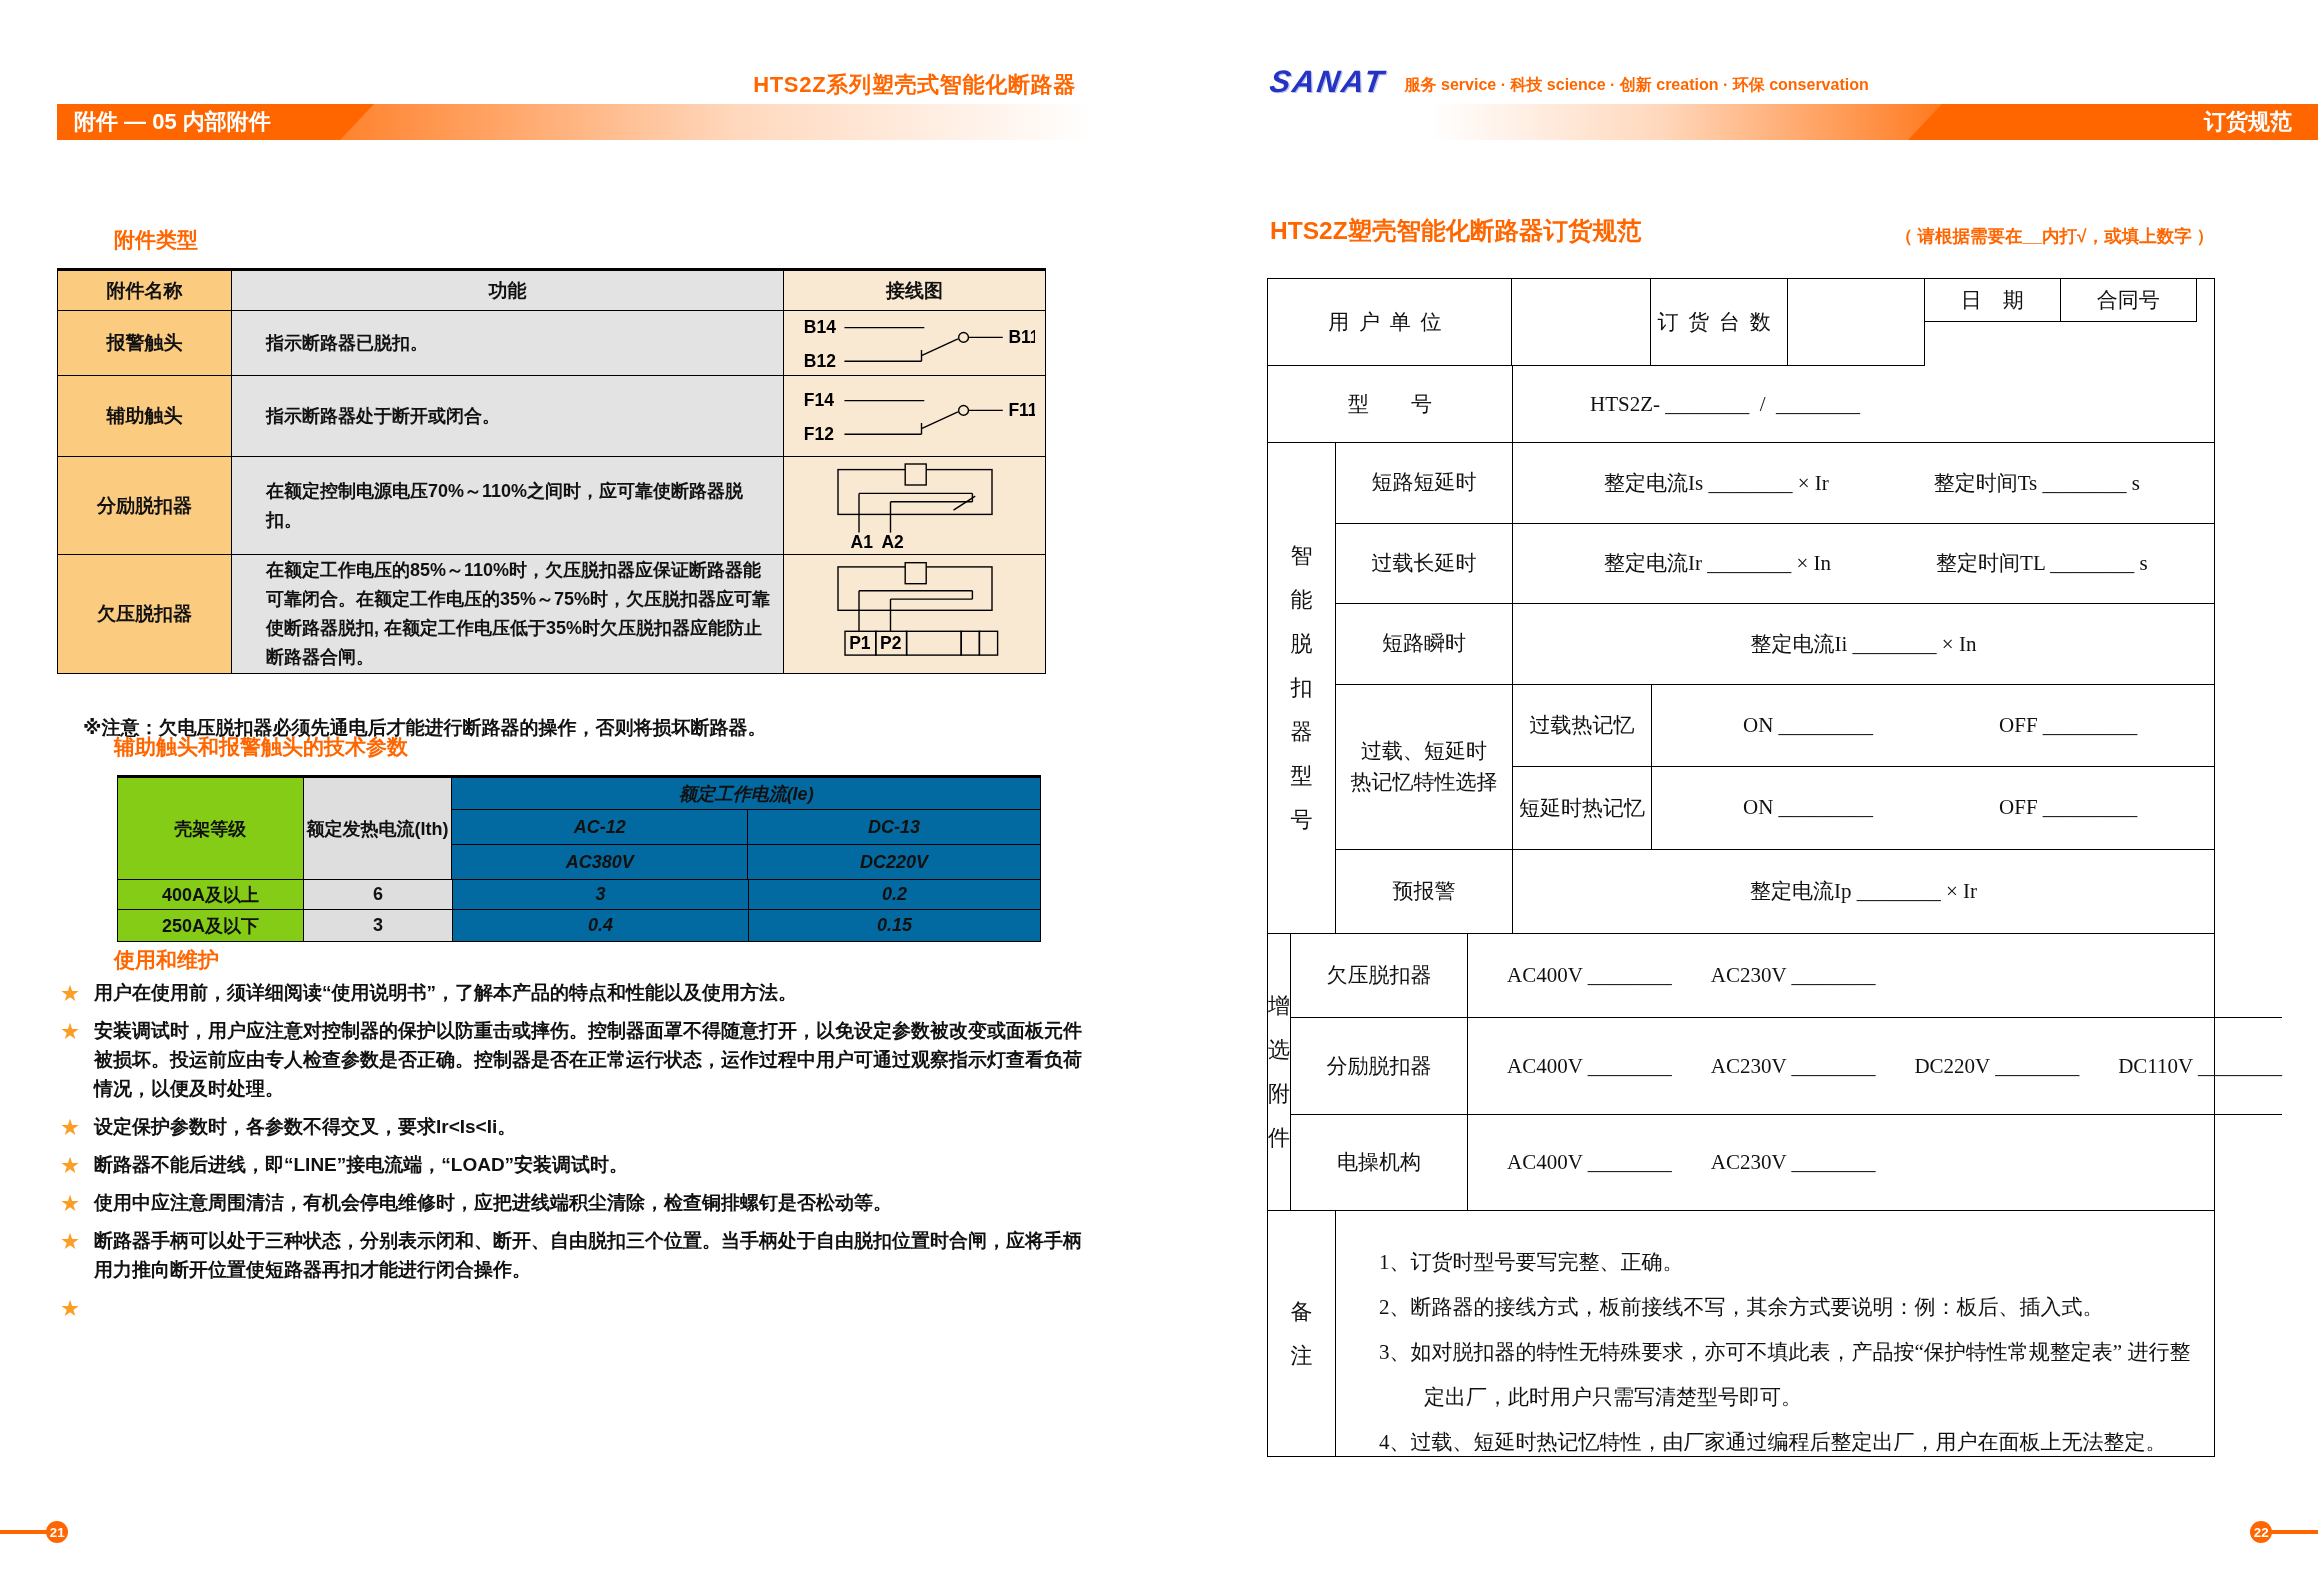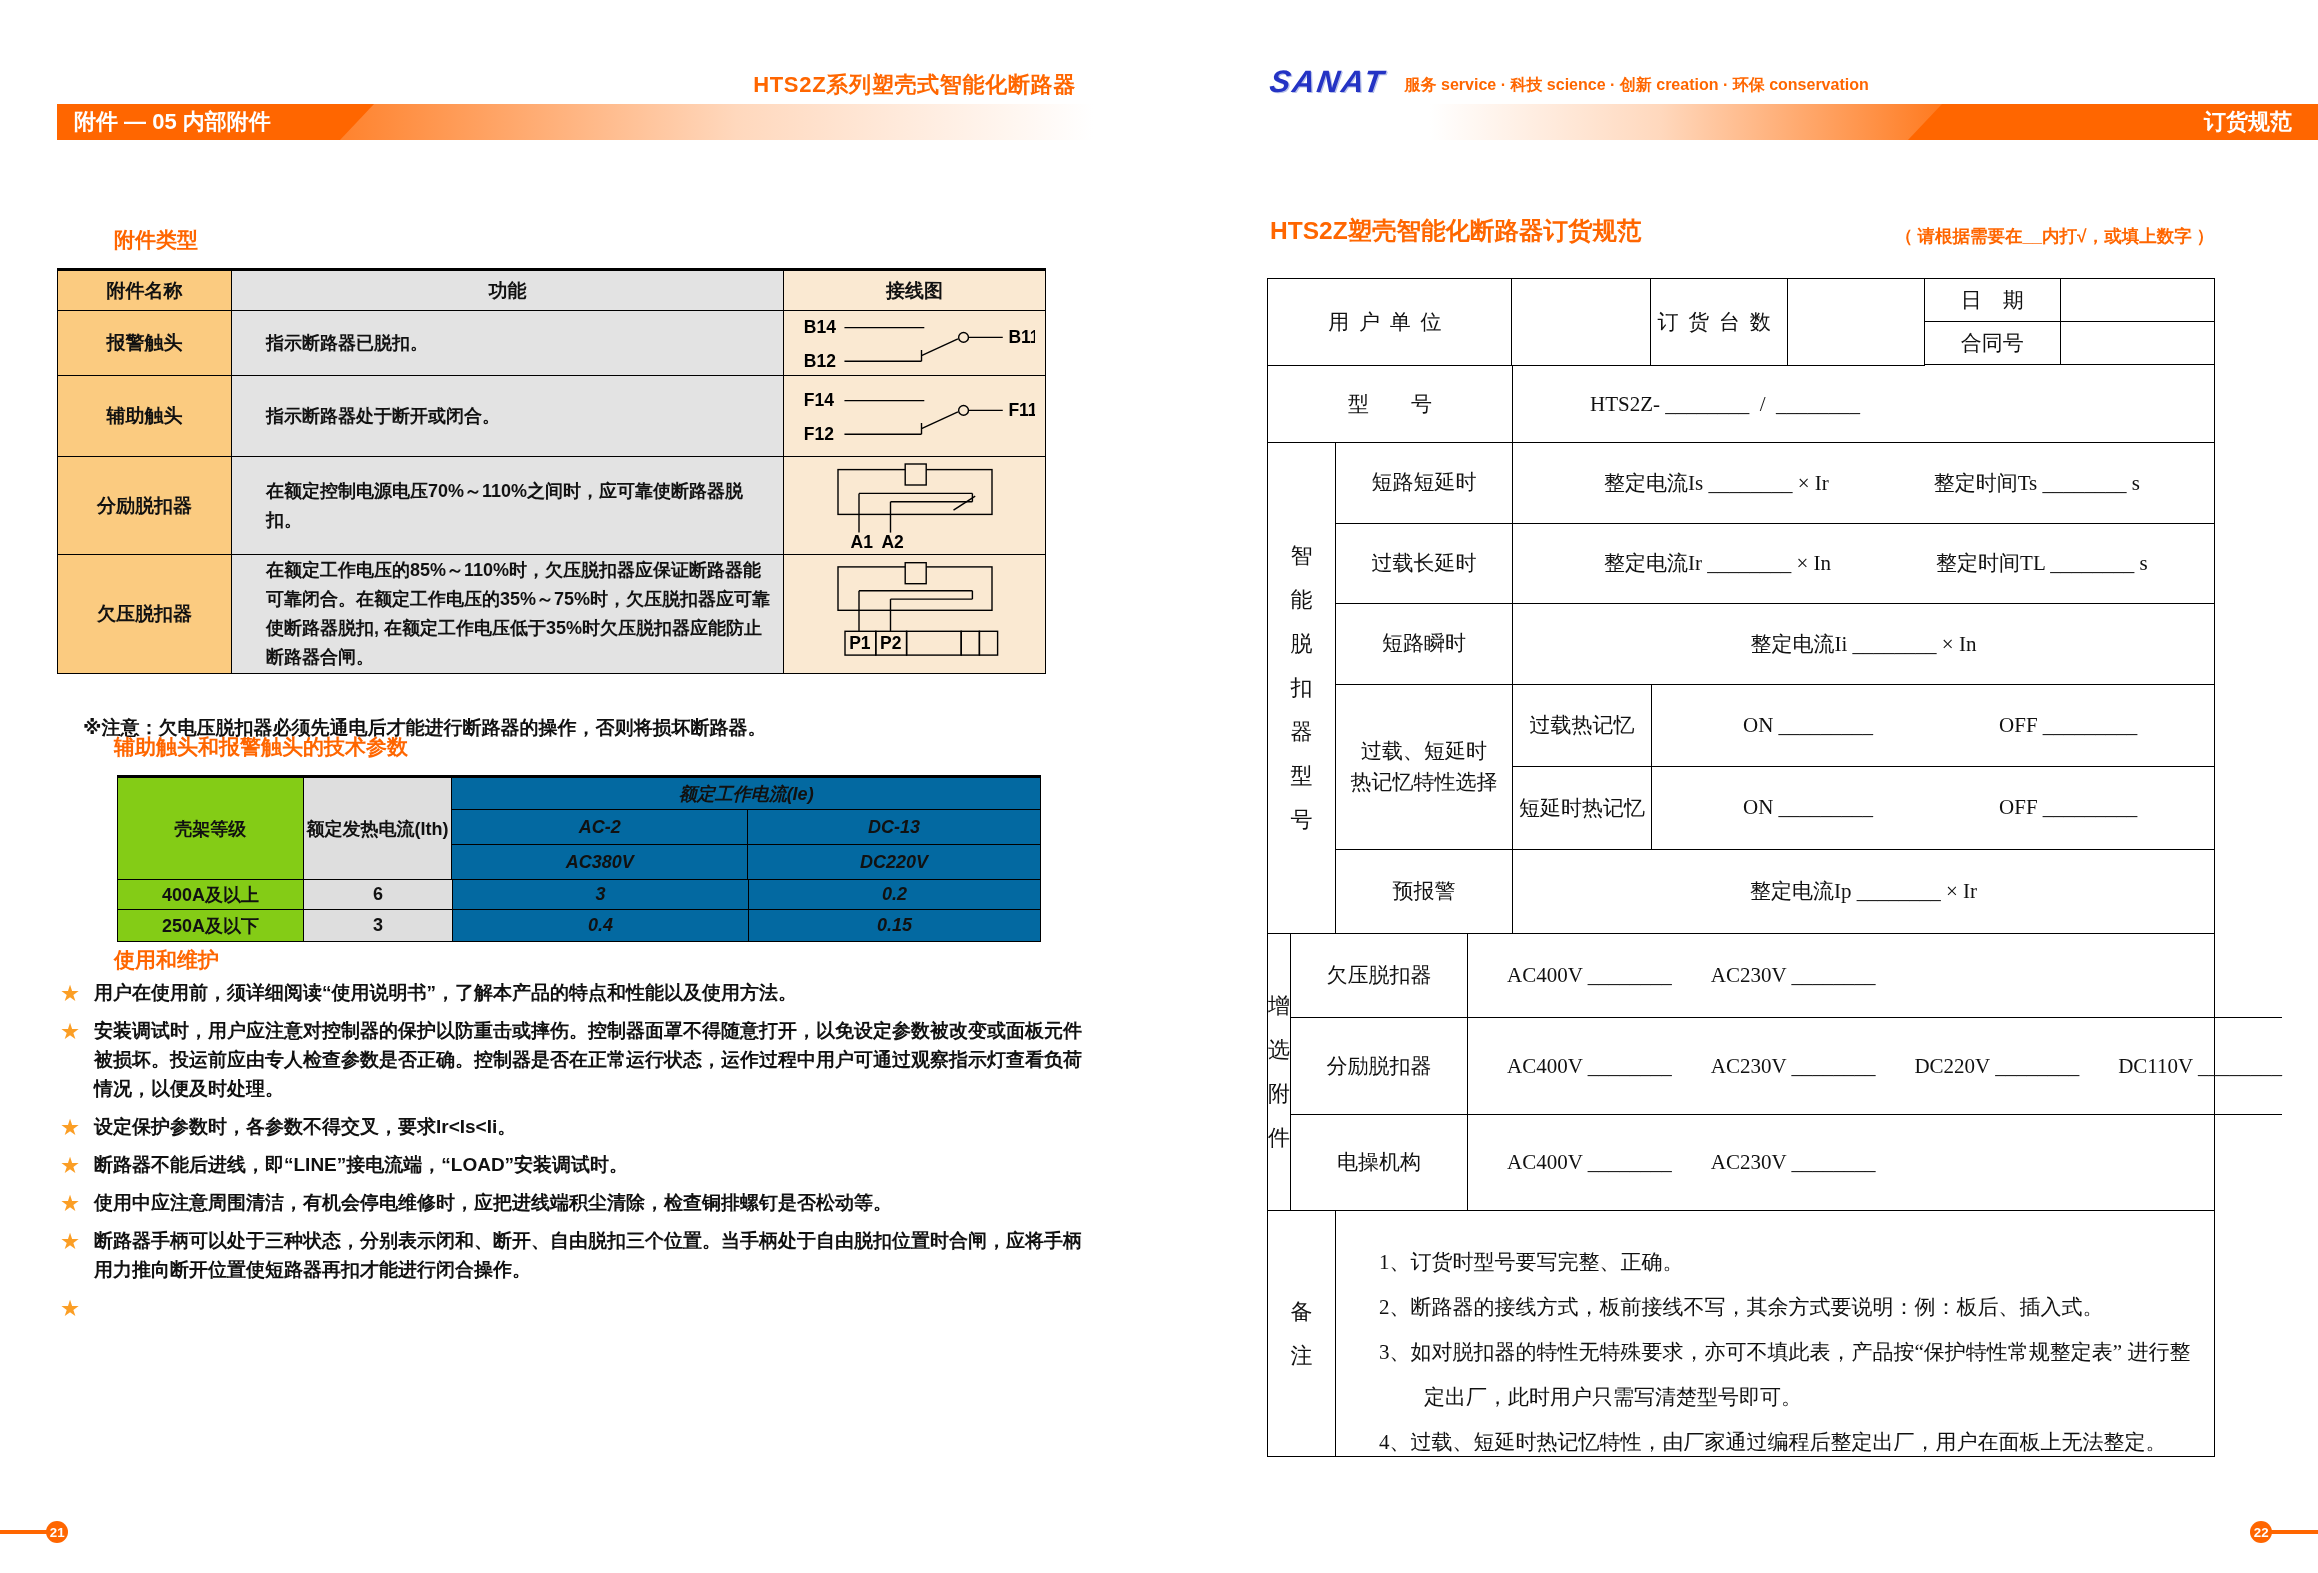--- a/index.html
+++ b/index.html
@@ -218,21 +218,21 @@
 
   <div class="abs sec-h" style="left:114px; top:733px;">辅助触头和报警触头的技术参数</div>
 
   <div class="abs t2">
     <div class="fx">
       <div class="cell w1 bg-or" style="height:102px;">壳架等级</div>
       <div class="cell w2 bg-gy" style="height:102px;">额定发热电流(Ith)</div>
       <div style="width:589px; display:flex; flex-direction:column;">
         <div class="cell noR bg-cr" style="height:32px; justify-content:center;">额定工作电流(Ie)</div>
         <div class="fx" style="height:35px;">
-          <div class="cell w3 bg-cr">AC-2</div>
+          <div class="cell w3 bg-cr">AC-12</div>
           <div class="cell bg-cr noR" style="flex:1;">DC-13</div>
         </div>
         <div class="fx" style="height:35px;">
           <div class="cell w3 bg-cr">AC380V</div>
           <div class="cell bg-cr noR" style="flex:1;">DC220V</div>
         </div>
       </div>
     </div>
     <div class="fx" style="height:30px;">
       <div class="cell w1 bg-or">400A及以上</div>
@@ -263,21 +263,21 @@
   <div class="abs rf-title">HTS2Z塑壳智能化断路器订货规范</div>
   <div class="abs rf-note">（ 请根据需要在__内打√，或填上数字 ）</div>
 
   <div class="abs form">
 
     <div class="fx" style="height:87px;">
       <div class="cell ctr sp2" style="width:245px;">用户单位</div>
       <div class="cell" style="width:139px;"></div>
       <div class="cell ctr sp2" style="width:137px;">订货台数</div>
       <div class="cell" style="width:137px;"></div>
-      <div style="width:290px; display:flex; flex-direction:column;">
+      <div style="width:290px; display:flex; ">
         <div class="fx" style="height:43px;">
           <div class="cell ctr" style="width:136px;">日　期</div>
           <div class="cell noR" style="flex:1;"></div>
         </div>
         <div class="fx" style="height:43px;">
           <div class="cell ctr" style="width:136px;">合同号</div>
           <div class="cell noR" style="flex:1;"></div>
         </div>
       </div>
     </div>

